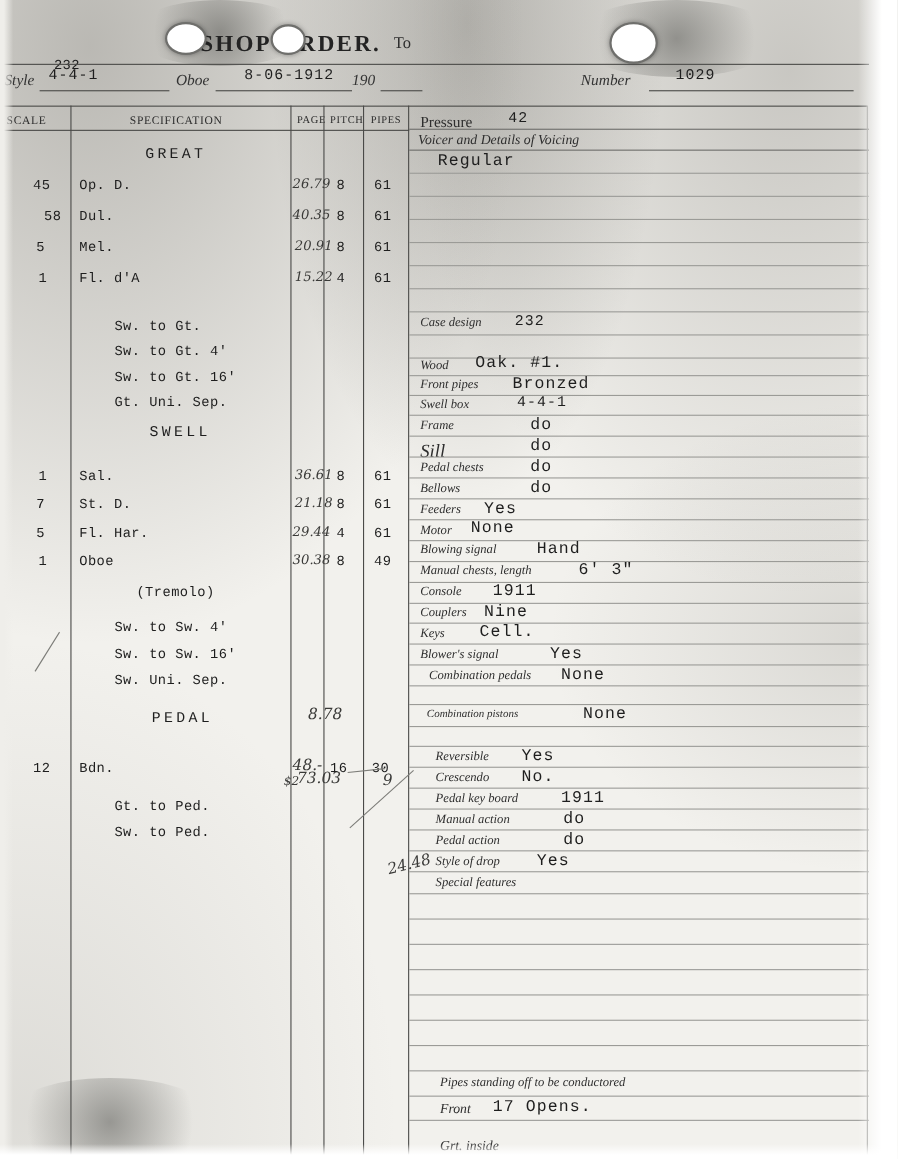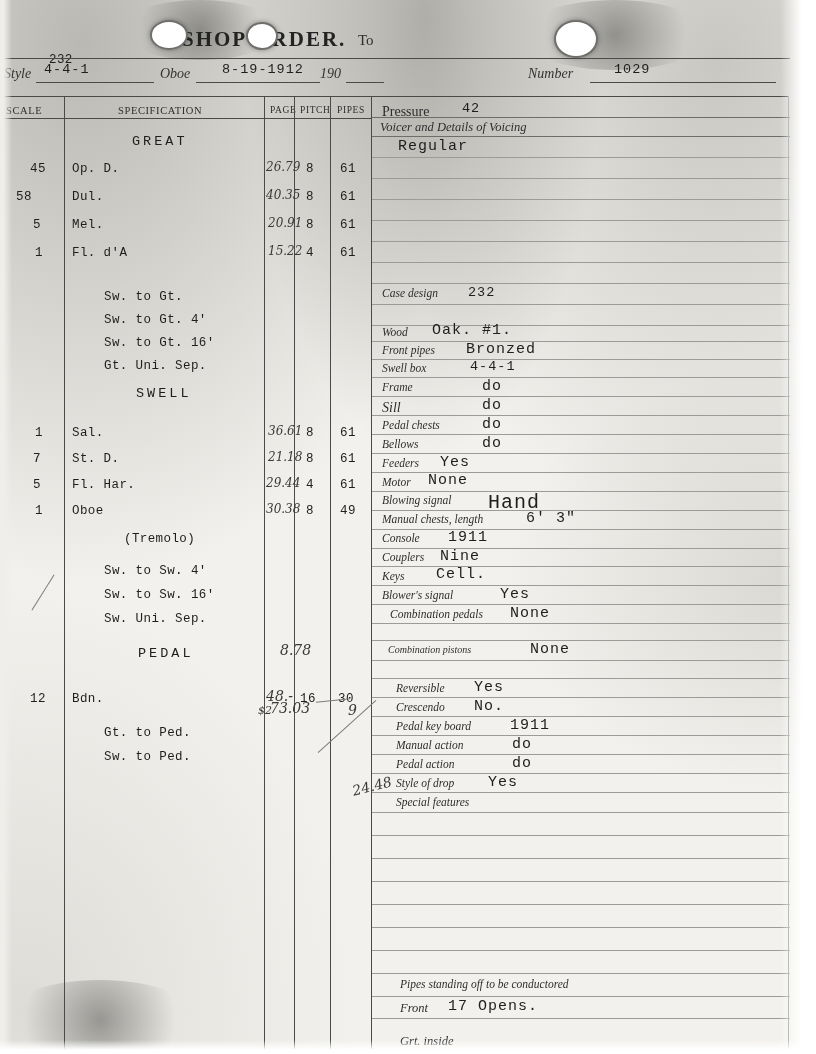--- a/index.html
+++ b/index.html
@@ -148,21 +148,21 @@
   <div class="hole" style="left:150px;top:20px;width:34px;height:26px;"></div>
   <div class="hole" style="left:246px;top:22px;width:28px;height:24px;"></div>
   <div class="hole" style="left:554px;top:20px;width:40px;height:34px;"></div>
 
   <div class="typed" style="left:49px;top:53px;">232</div>
 
   <div class="printed lbl-sm" style="left:4px;top:66px;font-size:14px;">Style</div>
   <div class="typed big" style="left:44px;top:62px;">4-4-1</div>
 
   <div class="printed lbl-sm" style="left:160px;top:66px;font-size:14px;">Oboe</div>
-  <div class="typed big" style="left:222px;top:62px;">8-19-1912</div>
+  <div class="typed big" style="left:222px;top:62px;">8-06-1912</div>
   <div class="printed lbl-sm" style="left:320px;top:66px;font-size:14px;">190</div>
 
   <div class="printed lbl-sm" style="left:528px;top:66px;font-size:14px;">Number</div>
   <div class="typed big" style="left:614px;top:62px;">1029</div>
 
   <div class="hline" style="left:0px;top:58px;width:790px;"></div>
   <div class="hline" style="left:36px;top:82px;width:118px;"></div>
   <div class="hline" style="left:196px;top:82px;width:124px;"></div>
   <div class="hline" style="left:346px;top:82px;width:38px;"></div>
   <div class="hline" style="left:590px;top:82px;width:186px;"></div>
@@ -183,21 +183,21 @@
   <div class="vline" style="left:371px;top:96px;height:958px;"></div>
 
   <div class="typed big" style="left:132px;top:134px;letter-spacing:3px;">GREAT</div>
 
   <div class="typed" style="left:30px;top:162px;">45</div>
   <div class="typed" style="left:72px;top:162px;">Op. D.</div>
   <div class="hand sm" style="left:266px;top:160px;">26.79</div>
   <div class="typed" style="left:306px;top:162px;">8</div>
   <div class="typed" style="left:340px;top:162px;">61</div>
 
-  <div class="typed" style="left:16px;top:190px;">58</div>
+  <div class="typed" style="left:40px;top:190px;">58</div>
   <div class="typed" style="left:72px;top:190px;">Dul.</div>
   <div class="hand sm" style="left:266px;top:188px;">40.35</div>
   <div class="typed" style="left:306px;top:190px;">8</div>
   <div class="typed" style="left:340px;top:190px;">61</div>
 
   <div class="typed" style="left:33px;top:218px;">5</div>
   <div class="typed" style="left:72px;top:218px;">Mel.</div>
   <div class="hand sm" style="left:268px;top:216px;">20.91</div>
   <div class="typed" style="left:306px;top:218px;">8</div>
   <div class="typed" style="left:340px;top:218px;">61</div>
@@ -296,42 +296,42 @@
   <div class="hline faint" style="left:372px;top:359px;width:418px;"></div>
 
   <div class="printed lbl-it" style="left:382px;top:362px;font-size:11.5px;">Swell box</div>
   <div class="typed big" style="left:470px;top:359px;">4-4-1</div>
   <div class="hline faint" style="left:372px;top:377px;width:418px;"></div>
 
   <div class="printed lbl-it" style="left:382px;top:381px;font-size:11.5px;">Frame</div>
   <div class="typed big" style="left:482px;top:378px;font-size:15px;">do</div>
   <div class="hline faint" style="left:372px;top:396px;width:418px;"></div>
 
-  <div class="printed lbl-it" style="left:382px;top:400px;font-size:14px;">Sill</div>
+  <div class="printed lbl-it" style="left:382px;top:400px;font-size:17px;">Sill</div>
   <div class="typed big" style="left:482px;top:397px;font-size:15px;">do</div>
   <div class="hline faint" style="left:372px;top:415px;width:418px;"></div>
 
   <div class="printed lbl-it" style="left:382px;top:419px;font-size:11.5px;">Pedal chests</div>
   <div class="typed big" style="left:482px;top:416px;font-size:15px;">do</div>
   <div class="hline faint" style="left:372px;top:434px;width:418px;"></div>
 
   <div class="printed lbl-it" style="left:382px;top:438px;font-size:11.5px;">Bellows</div>
   <div class="typed big" style="left:482px;top:435px;font-size:15px;">do</div>
   <div class="hline faint" style="left:372px;top:453px;width:418px;"></div>
 
   <div class="printed lbl-it" style="left:382px;top:457px;font-size:11.5px;">Feeders</div>
   <div class="typed big" style="left:440px;top:454px;font-size:15px;">Yes</div>
   <div class="hline faint" style="left:372px;top:472px;width:418px;"></div>
 
   <div class="printed lbl-it" style="left:382px;top:476px;font-size:11.5px;">Motor</div>
   <div class="typed big" style="left:428px;top:472px;font-size:15px;">None</div>
   <div class="hline faint" style="left:372px;top:491px;width:418px;"></div>
 
   <div class="printed lbl-it" style="left:382px;top:494px;font-size:11.5px;">Blowing signal</div>
-  <div class="typed big" style="left:488px;top:491px;font-size:20px;">Hand</div>
+  <div class="typed big" style="left:488px;top:491px;font-size:15px;">Hand</div>
   <div class="hline faint" style="left:372px;top:510px;width:418px;"></div>
 
   <div class="printed lbl-it" style="left:382px;top:513px;font-size:11.5px;">Manual chests, length</div>
   <div class="typed big" style="left:526px;top:510px;font-size:15px;">6' 3"</div>
   <div class="hline faint" style="left:372px;top:529px;width:418px;"></div>
 
   <div class="printed lbl-it" style="left:382px;top:532px;font-size:11.5px;">Console</div>
   <div class="typed big" style="left:448px;top:529px;font-size:15px;">1911</div>
   <div class="hline faint" style="left:372px;top:548px;width:418px;"></div>
 

